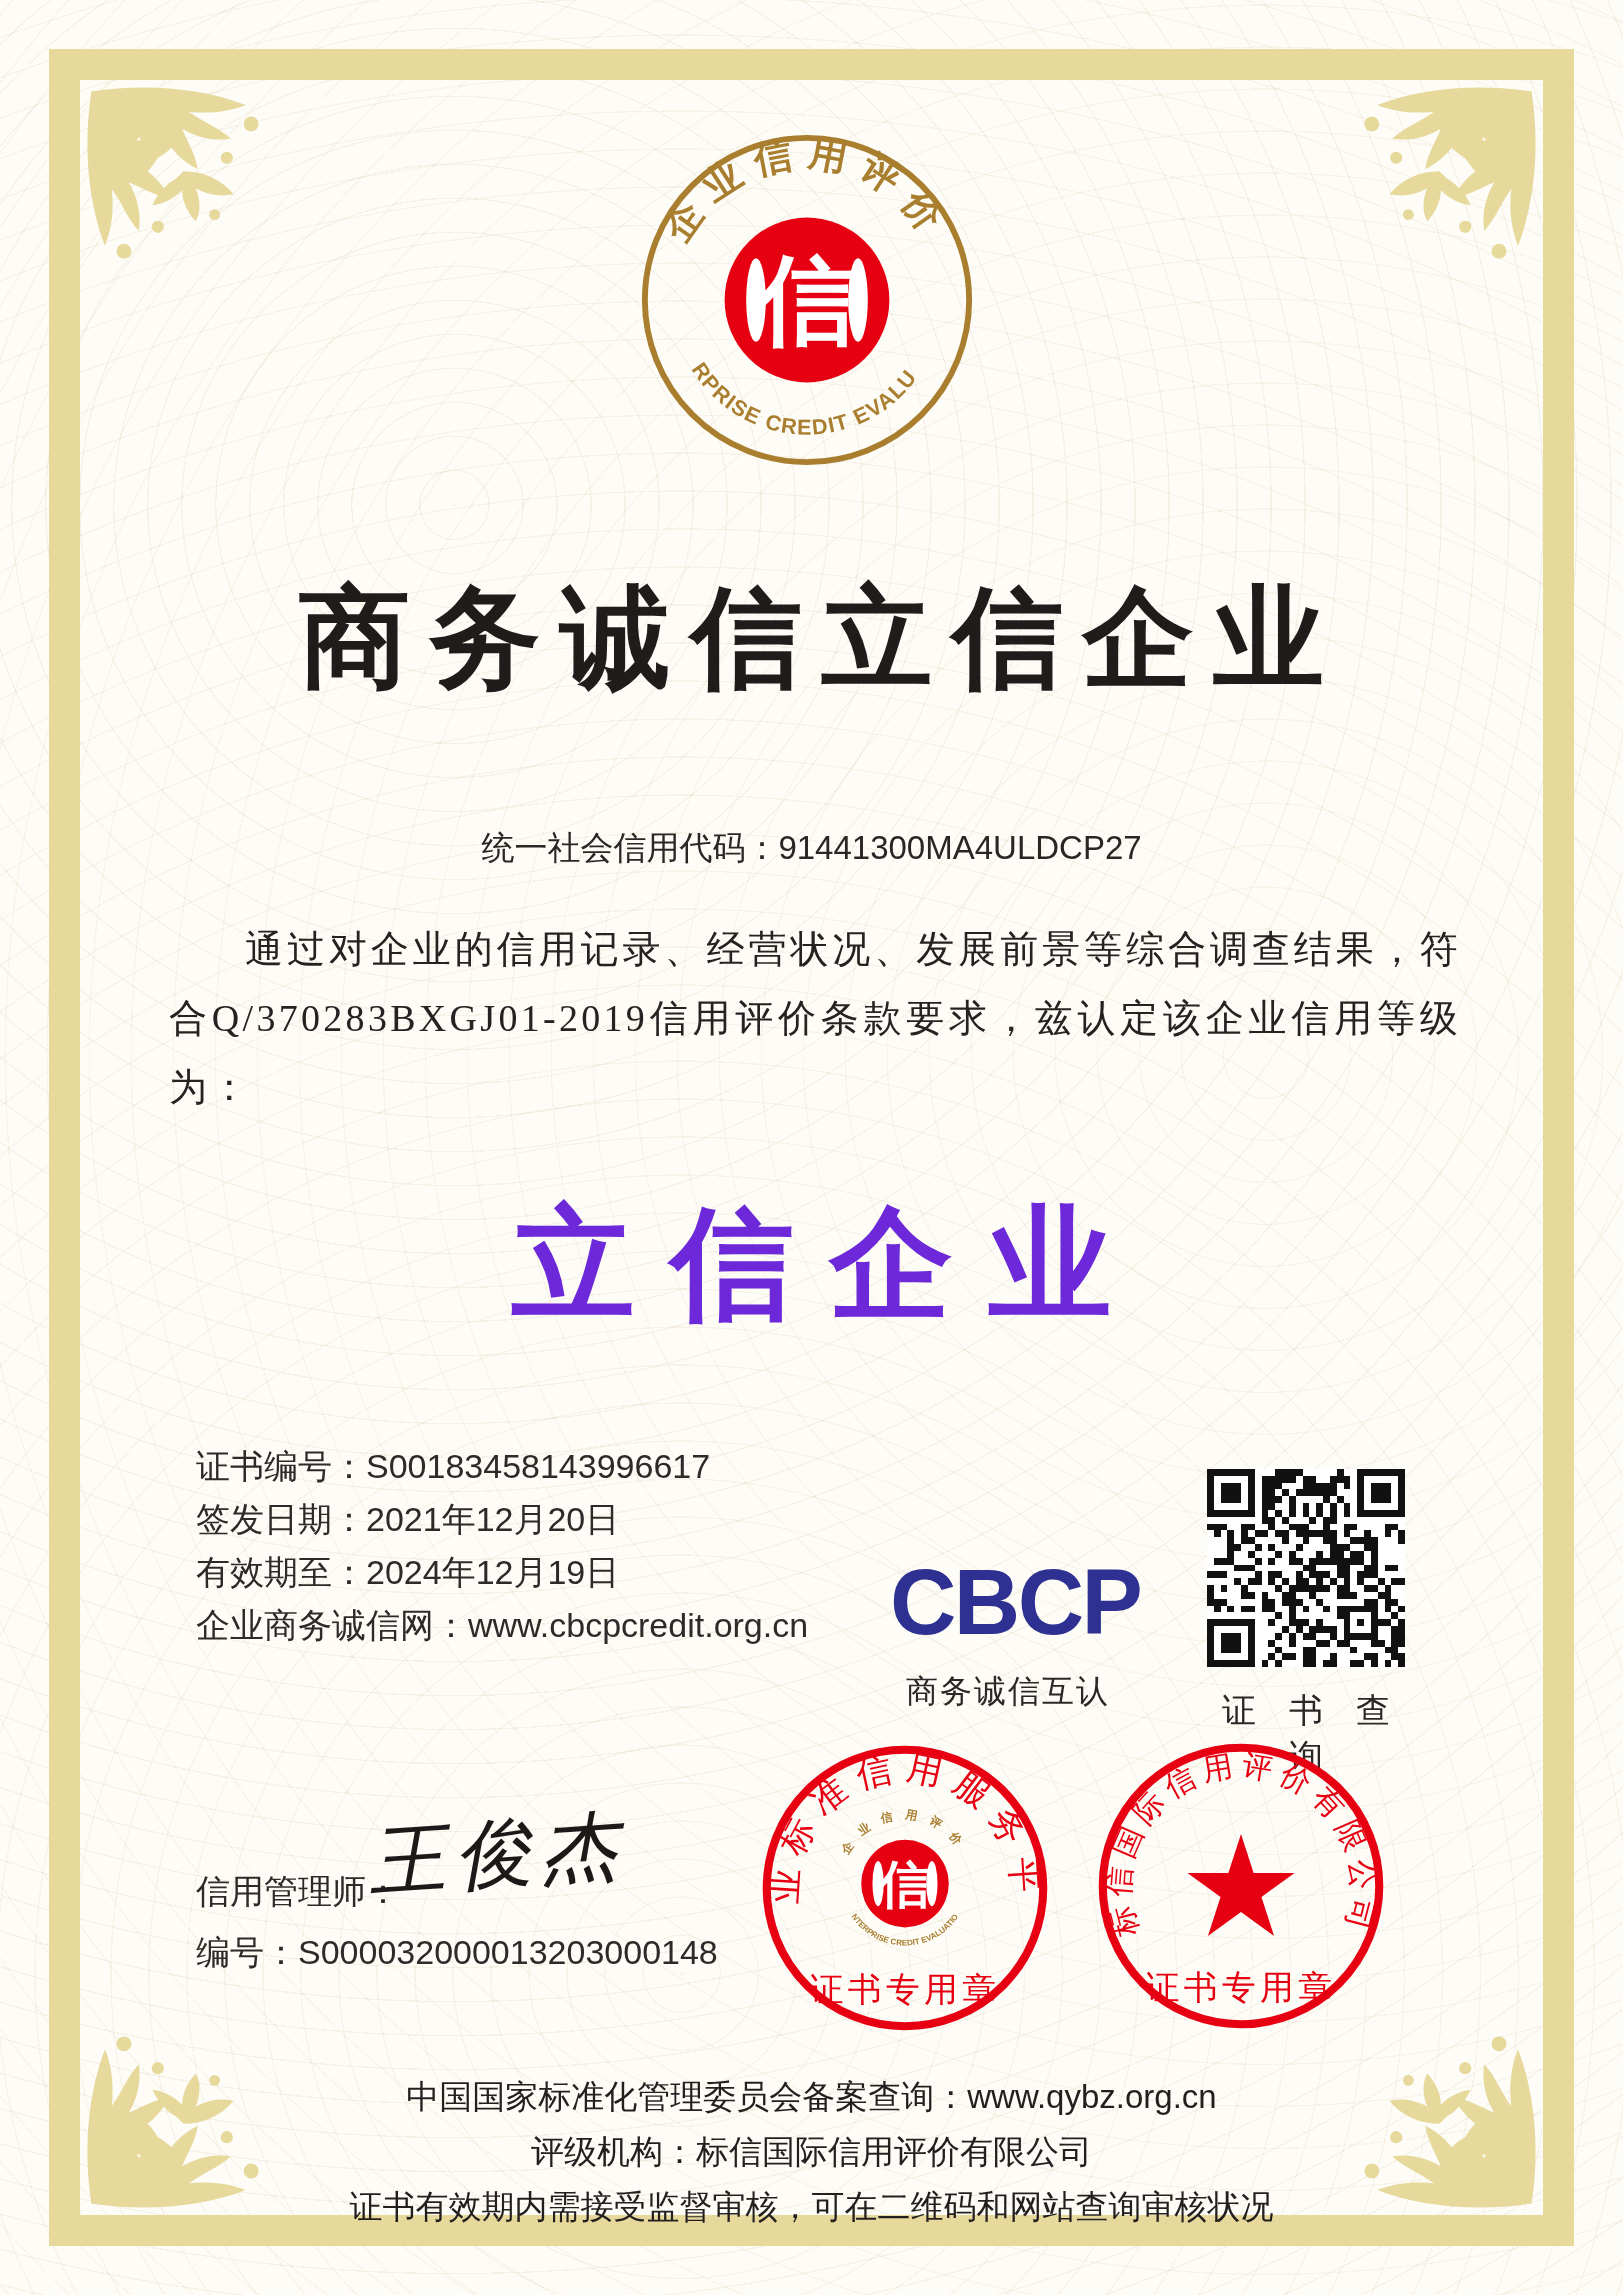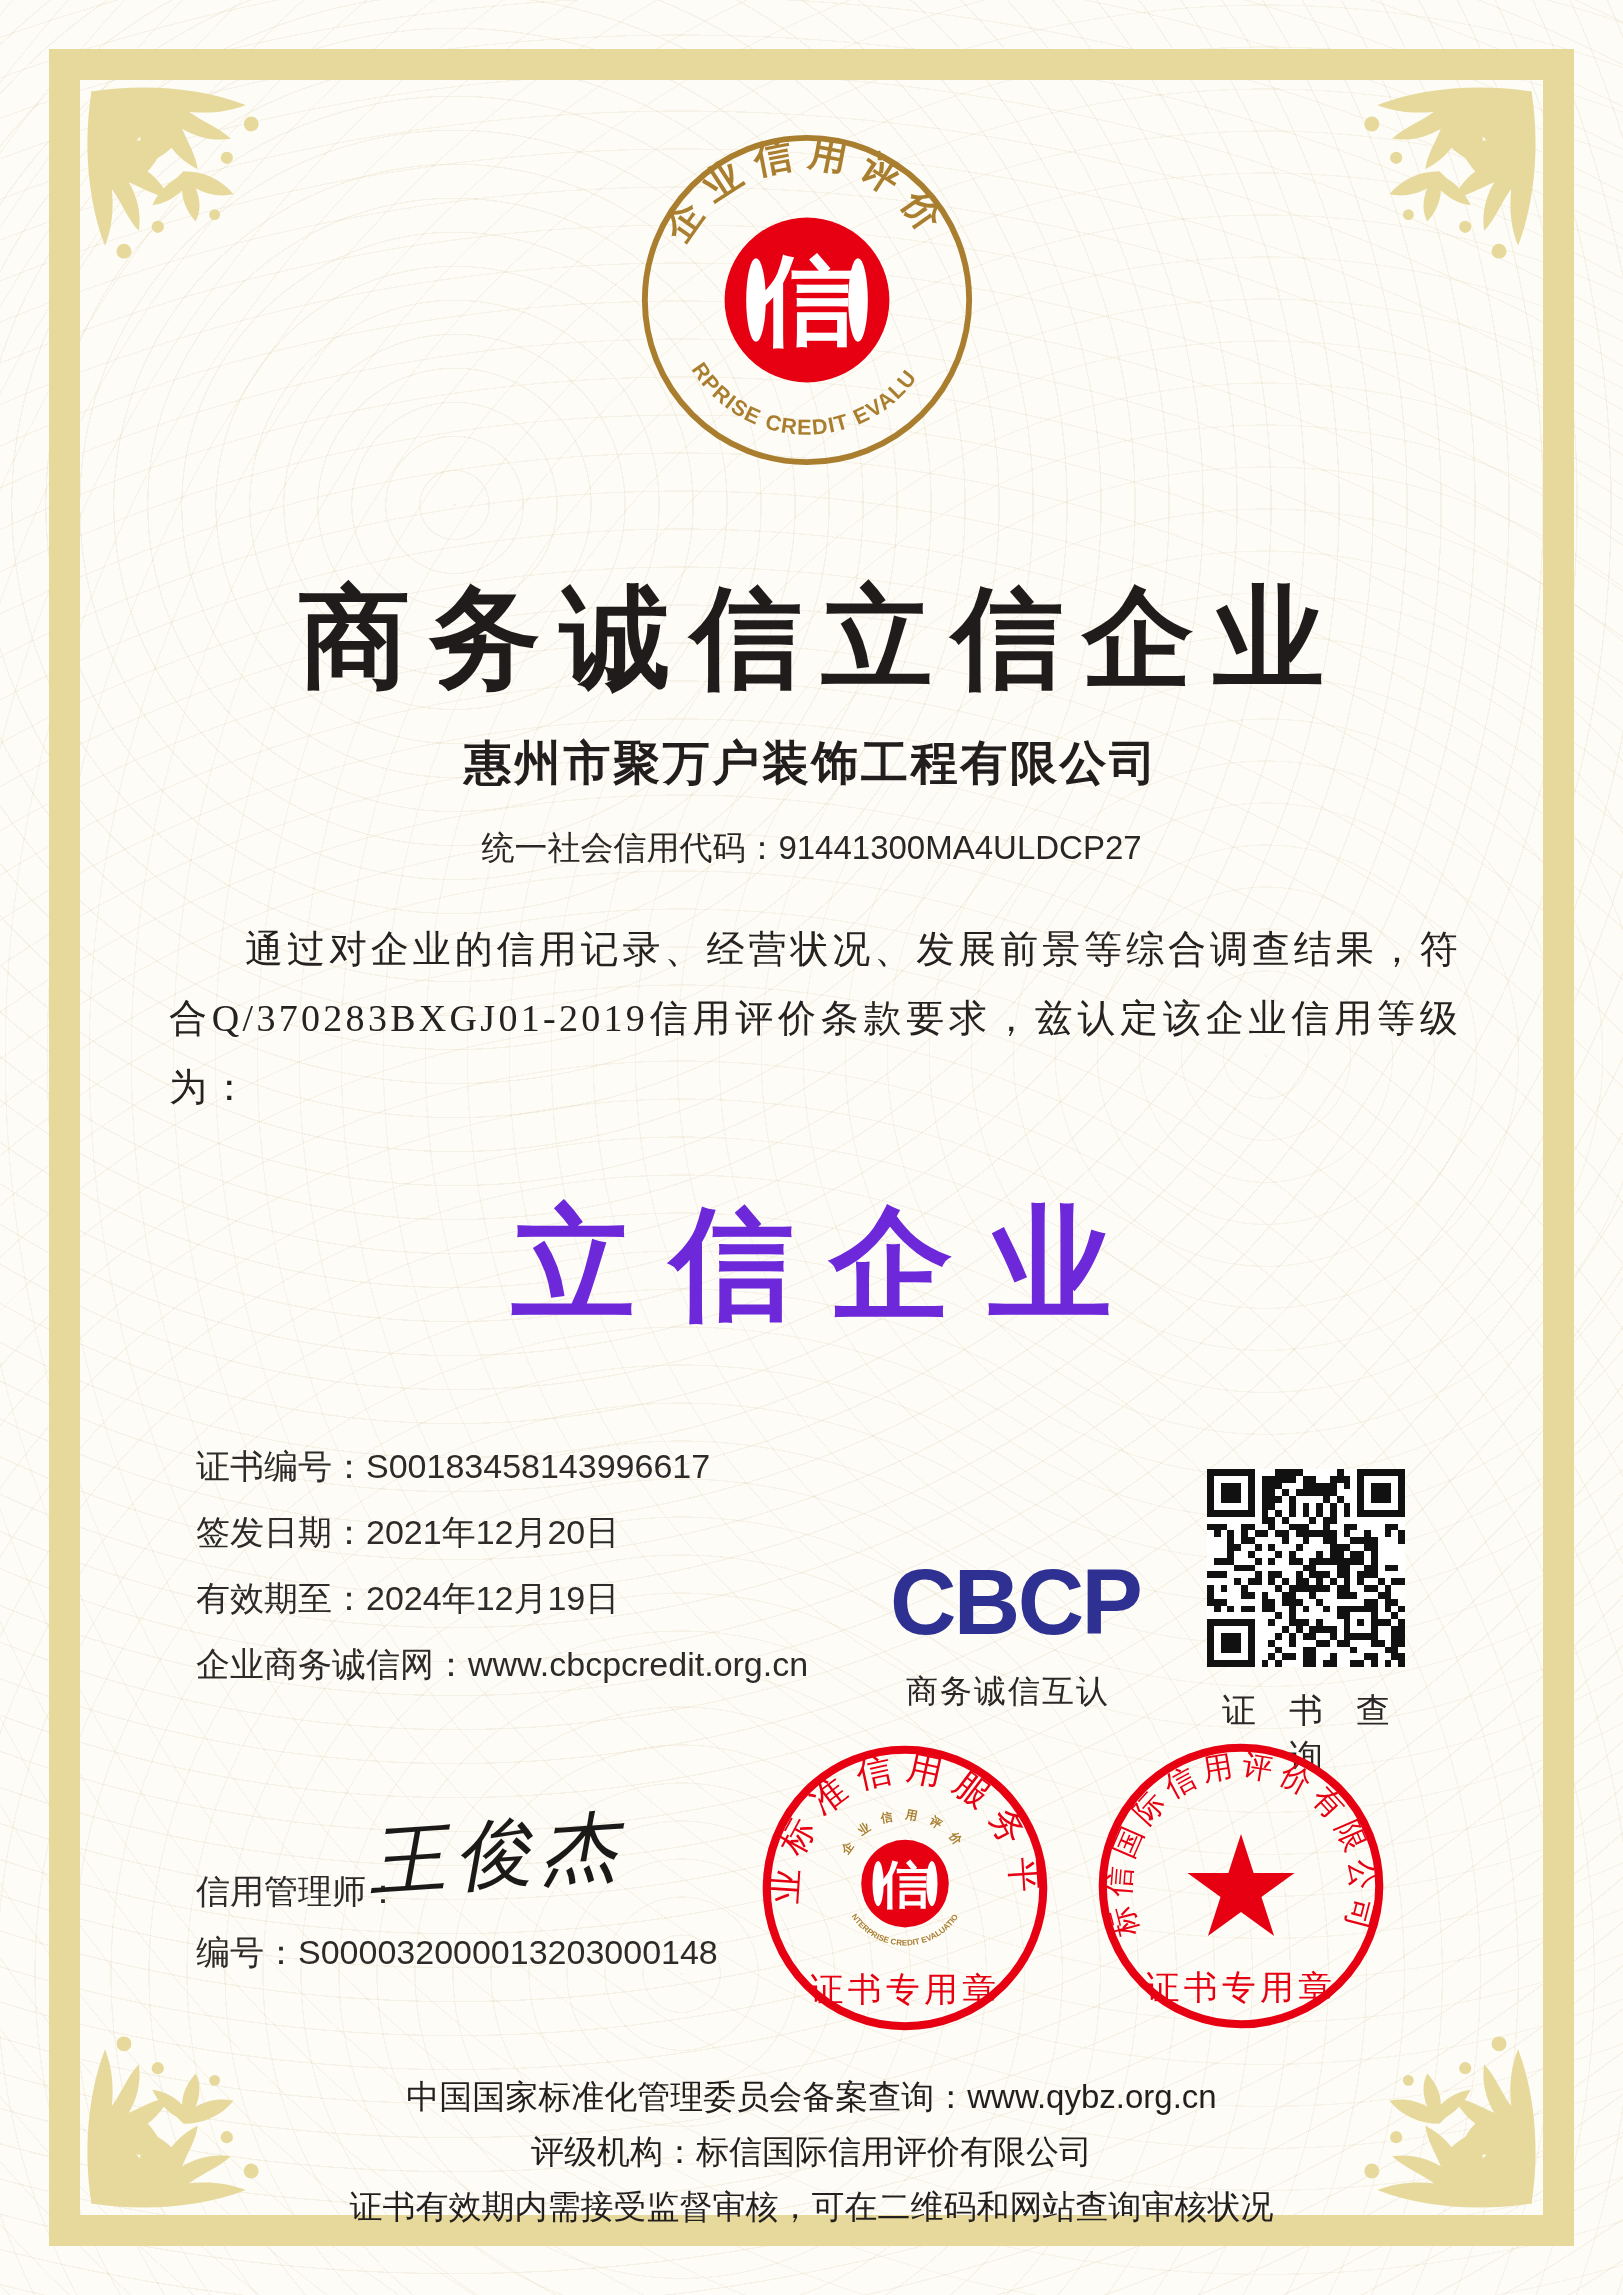--- a/index.html
+++ b/index.html
@@ -28,21 +28,21 @@
   .company{position:absolute;left:0;width:100%;top:732px;text-align:center;
          font-weight:800;font-size:47px;letter-spacing:2.6px;color:#221e1e;}
   .codeline{position:absolute;left:0;width:100%;top:826px;text-align:center;
          font-family:Liberation Sans, sans-serif;font-size:33px;color:#2b2626;}
   .para{position:absolute;left:169px;top:915px;width:1292px;
         font-family:"Liberation Serif",serif;font-size:38px;line-height:69px;
         letter-spacing:3.3px;text-align:justify;text-indent:2em;color:#262222;}
   .rating{position:absolute;left:0;width:100%;top:1183px;text-align:center;
         font-family:"Liberation Serif",serif;font-weight:900;font-size:123px;
         letter-spacing:36px;padding-left:36px;box-sizing:border-box;color:#6d28d9;}
-  .details{position:absolute;left:196px;top:1444px;display:flex;flex-direction:column;gap:20px;
+  .details{position:absolute;left:196px;top:1444px;display:flex;flex-direction:column;gap:7px;
         font-size:34px;font-weight:500;color:#2e2a2a;}
   .cbcp{position:absolute;left:890px;top:1556px;width:236px;text-align:center;}
   .cbcp .mark{font-size:92px;font-weight:800;letter-spacing:-2.6px;color:#2e3192;transform:scaleY(1.0);line-height:1;text-align:right;}
   .cbcp .cap{margin-top:22px;font-size:32px;letter-spacing:2px;color:#2b2727;font-weight:500;}
   .qr{position:absolute;left:1207px;top:1469px;width:198px;height:198px;background:#fff;}
   .qr svg{display:block;width:198px;height:198px;shape-rendering:crispEdges;}
   .qr-cap{position:absolute;left:1191px;top:1688px;width:230px;text-align:center;
         font-size:34px;letter-spacing:11.8px;padding-left:11.8px;box-sizing:border-box;color:#2b2727;font-weight:500;}
   .mgr-label{position:absolute;left:196px;top:1869px;font-size:34px;font-weight:500;color:#2e2a2a;}
   .signature{position:absolute;left:368px;top:1803px;font-family:"Liberation Serif",serif;
@@ -125,21 +125,20 @@
       <path id="logoBotArc" d="M85.3,369.2 A206,206 0 0 0 434.7,369.2" fill="none"></path>
       <text class="arc-cjk"><textPath href="#logoTopArc" startOffset="50%" text-anchor="middle">企业信用评价</textPath></text>
       <text class="arc-lat"><textPath href="#logoBotArc" startOffset="50%" text-anchor="middle">ENTERPRISE CREDIT EVALUATION</textPath></text>
       <circle cx="260" cy="260" r="126" fill="#e60012"></circle>
       <ellipse cx="182" cy="260" rx="15" ry="64" fill="#ffffff"></ellipse>
       <ellipse cx="338" cy="260" rx="15" ry="64" fill="#ffffff"></ellipse>
       <text x="260" y="262" text-anchor="middle" dominant-baseline="central" font-size="150" class="white-glyph">信</text>
     </svg>
 
     <div class="title">商务诚信立信企业</div>
-    <div class="company">惠州市聚万户装饰工程有限公司</div>
     <div class="codeline">统一社会信用代码：91441300MA4ULDCP27</div>
     <div class="para">通过对企业的信用记录、经营状况、发展前景等综合调查结果，符合Q/370283BXGJ01-2019信用评价条款要求，兹认定该企业信用等级为：</div>
     <div class="rating">立信企业</div>
 
     <div class="details">
       <div><span>证书编号：</span><span>S00183458143996617</span></div>
       <div><span>签发日期：</span><span>2021年12月20日</span></div>
       <div><span>有效期至：</span><span>2024年12月19日</span></div>
       <div><span>企业商务诚信网：</span><span>www.cbcpcredit.org.cn</span></div>
     </div>

